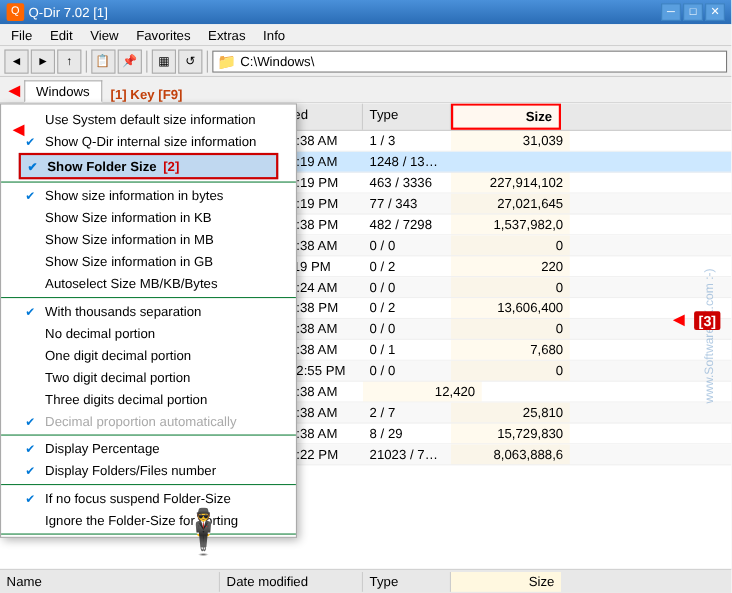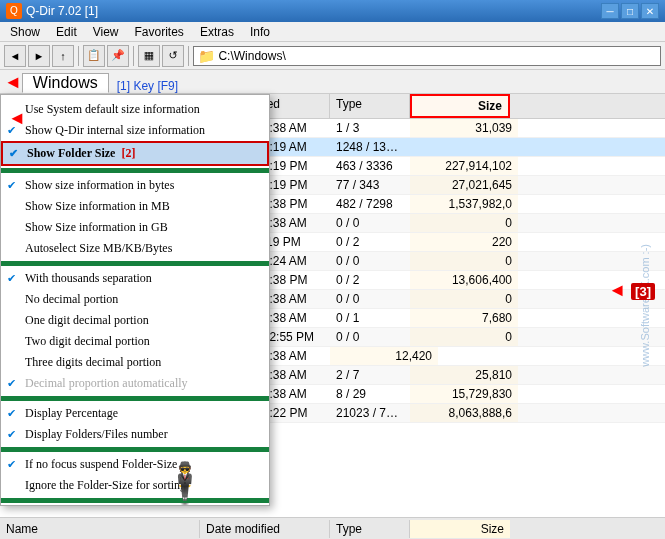--- a/index.html
+++ b/index.html
@@ -75,21 +75,21 @@
       align-items: flex-end;
       padding: 0 4px;
       border-bottom: 1px solid #ccc;
     }
     .tab {
       padding: 3px 10px;
       background: #e0e0e0;
       border: 1px solid #aaa;
       border-bottom: none;
       cursor: pointer;
-      font-size: 16px;
+      font-size: 12px;
       height: 20px;
       display: flex;
       align-items: center;
       text-align: center;
     }
     .tab.active { background: white; border-bottom: 1px solid white; z-index: 1; }
 
     
     .main-content {
       display: flex;
@@ -142,21 +142,21 @@
       position: absolute;
       top: 0;
       left: 0;
       width: 270px;
       background: white;
       border: 1px solid #aaa;
       box-shadow: 3px 3px 8px rgba(0,0,0,0.3);
       z-index: 100;
       padding: 2px 0;
     }
-    .menu-section { border-bottom: 5px solid #15803d; padding: 2px 0; font-family: Liberation Serif, serif; }
+    .menu-section { border-bottom: 1px solid #15803d; padding: 2px 16px; }
     .ctx-item {
       display: flex;
       align-items: center;
       padding: 3px 8px 3px 24px;
       cursor: pointer;
       position: relative;
       font-size: 12px;
       color: #000;
       min-height: 20px;
     }
@@ -220,21 +220,21 @@
   <span class="title-bar-icon">Q</span>
   <span class="title-bar-text">Q-Dir 7.02 [1]</span>
   <div class="title-bar-buttons">
     <div class="title-bar-btn">─</div>
     <div class="title-bar-btn">□</div>
     <div class="title-bar-btn">✕</div>
   </div>
 </div>
 
 <div class="menu-bar">
-  <div class="menu-item">Show</div>
+  <div class="menu-item">File</div>
   <div class="menu-item">Edit</div>
   <div class="menu-item">View</div>
   <div class="menu-item">Favorites</div>
   <div class="menu-item">Extras</div>
   <div class="menu-item">Info</div>
 </div>
 
 <div class="toolbar">
   <div class="toolbar-btn">◄</div>
   <div class="toolbar-btn">►</div>
@@ -250,21 +250,21 @@
     <span class="folder-icon">📁</span>
     <span>C:\Windows\</span>
   </div>
 </div>
 
 <div class="tab-bar">
   <span class="arrow-red">◄</span>
   <div class="tab active">
     <span>Windows</span>
   </div>
-  <span style="margin-left:8px; color:#1d4ed8; font-weight:normal;">[1] Key [F9]</span>
+  <span style="margin-left:8px; color:#c2410c; font-weight:bold;">[1] Key [F9]</span>
 </div>
 
 <div class="main-content">
 
   <div class="file-table">
 
     <div class="table-header">
       <div class="col-header col-name">Name</div>
       <div class="col-header col-date">Date modified</div>
       <div class="col-header col-type">Type</div>
@@ -376,20 +376,21 @@
   </div>
 
   <div class="context-menu" id="context-menu">
       <div class="menu-section">
         <div class="ctx-item">Use System default size information</div>
         <div class="ctx-item"><span class="checkmark">✔</span>Show Q-Dir internal size information</div>
         <div class="ctx-item highlighted"><span class="checkmark">✔</span>Show Folder Size<span class="label-2">[2]</span></div>
       </div>
       <div class="menu-section">
         <div class="ctx-item"><span class="checkmark">✔</span>Show size information in bytes</div>
+        <div class="ctx-item">Show Size information in KB</div>
         <div class="ctx-item">Show Size information in MB</div>
         <div class="ctx-item">Show Size information in GB</div>
         <div class="ctx-item">Autoselect Size MB/KB/Bytes</div>
       </div>
       <div class="menu-section">
         <div class="ctx-item"><span class="checkmark">✔</span>With thousands separation</div>
         <div class="ctx-item">No decimal portion</div>
         <div class="ctx-item">One digit decimal portion</div>
         <div class="ctx-item">Two digit decimal portion</div>
         <div class="ctx-item">Three digits decimal portion</div>

